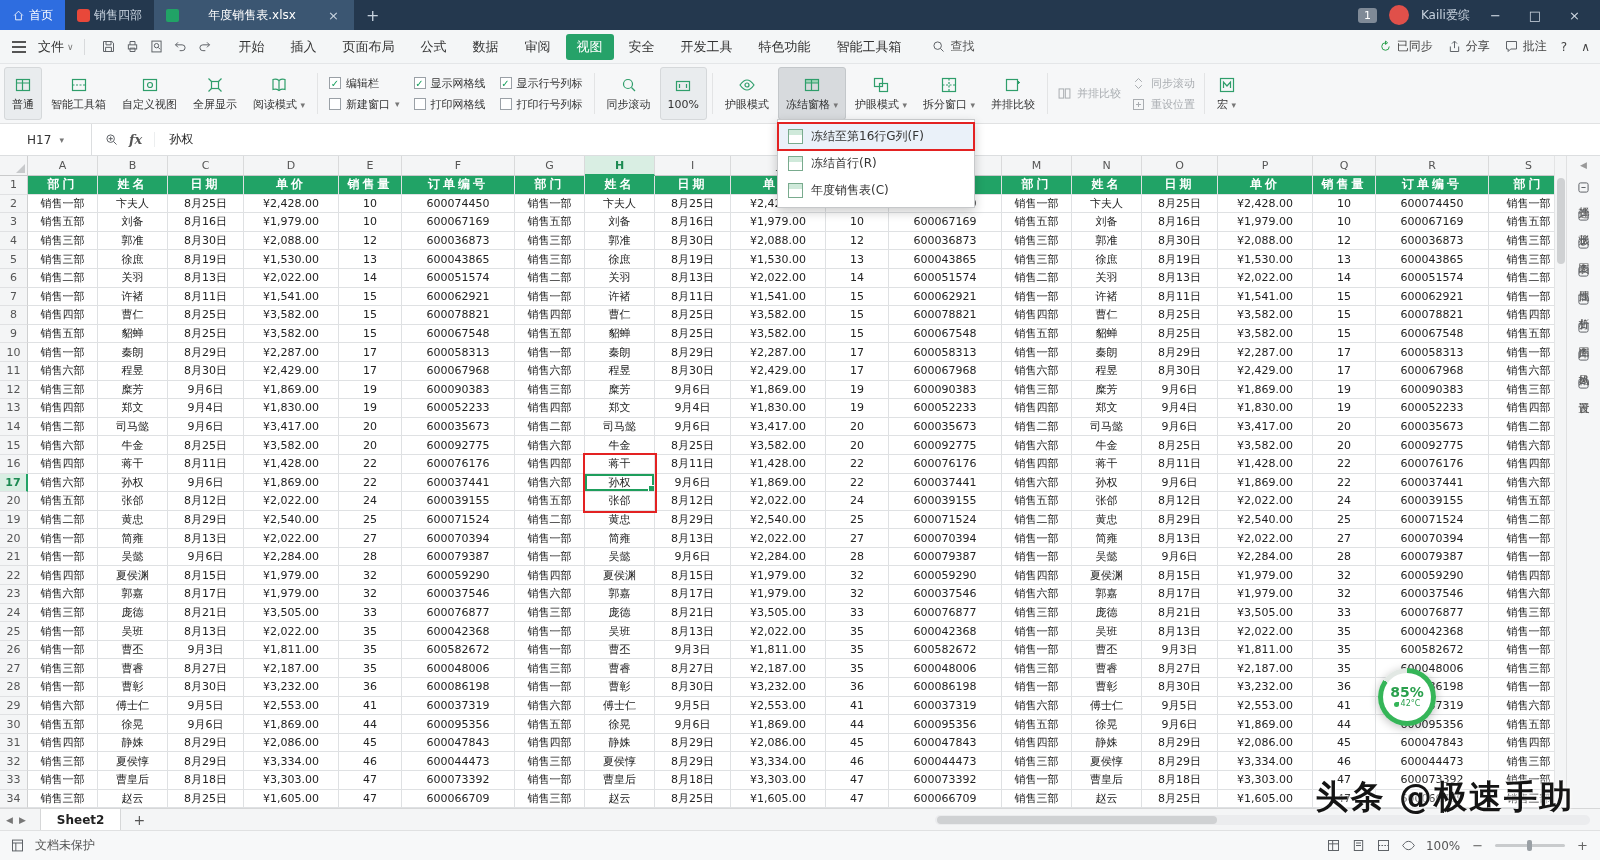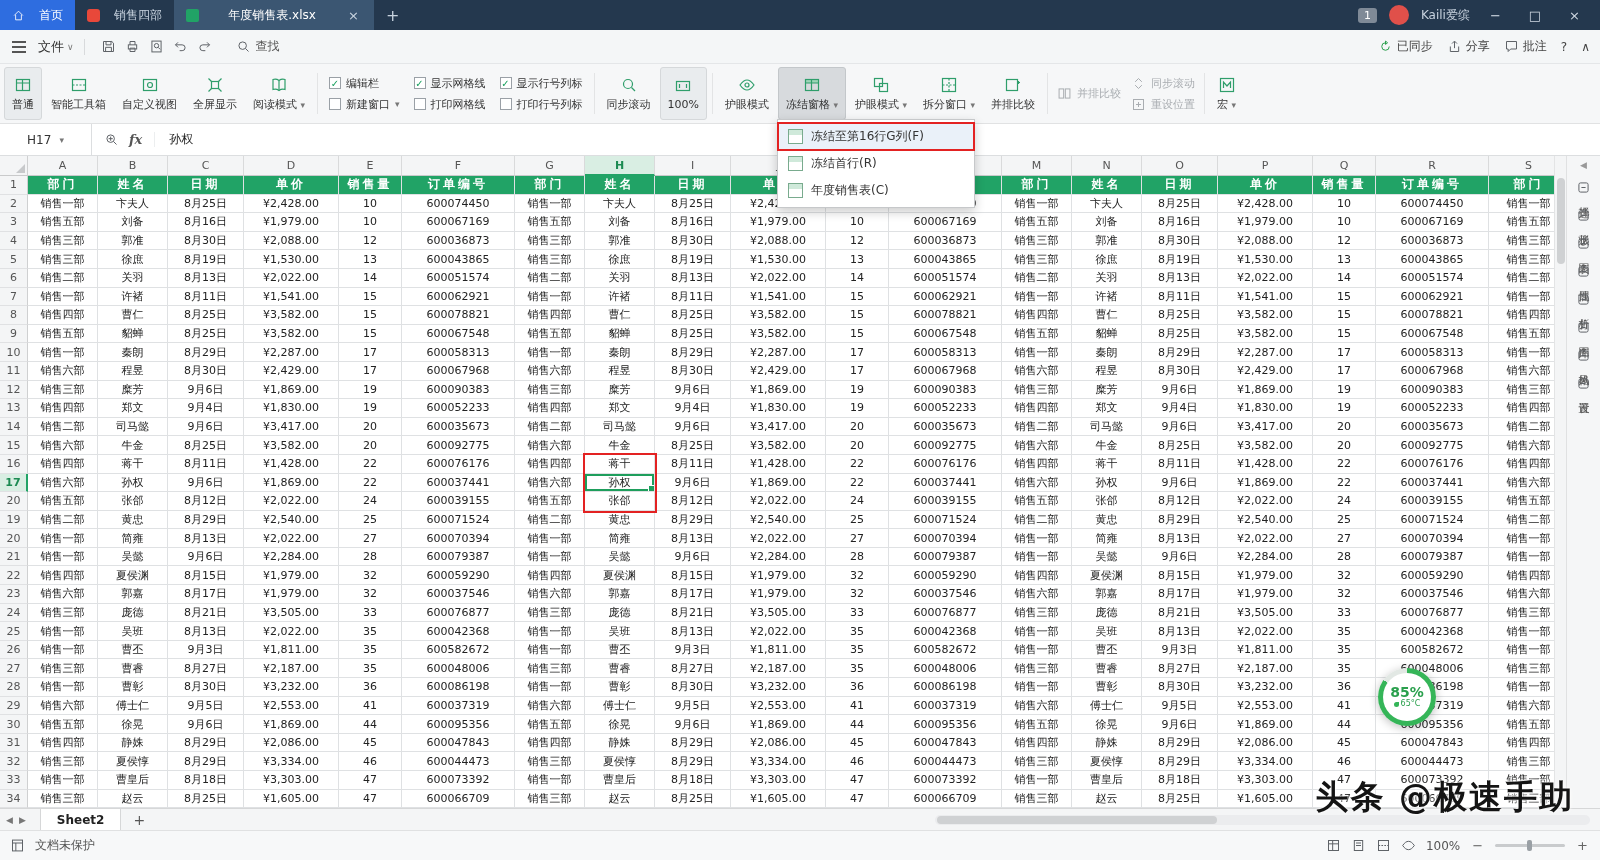--- a/index.html
+++ b/index.html
@@ -1,21 +1,21 @@
 <!DOCTYPE html>
 <html><head>
 <meta charset="utf-8">
 <style>
 *{margin:0;padding:0;box-sizing:border-box}
 html,body{width:1600px;height:860px}
 body{font-family:"DejaVu Sans","Liberation Sans",sans-serif;font-size:12px;color:#333;background:#fff;overflow:hidden;position:relative}
 
 
 .titlebar{height:30px;background:#24384e;display:flex;align-items:stretch;color:#c7d2de;font-size:12px}
-.tb-tab{display:flex;align-items:center;gap:14px;padding:0 12px;white-space:nowrap}
+.tb-tab{display:flex;align-items:center;gap:4px;padding:0 12px;white-space:nowrap}
 .tab-home{background:#2e6de0;color:#fff}
 .docer-ic{width:13px;height:13px;border-radius:3px;background:#e8483a;display:inline-block}
 .sheet-ic{width:13px;height:13px;border-radius:2px;background:#21a366;display:inline-block}
 .tab-doc{background:#3b5672;color:#fff;min-width:200px;justify-content:space-between}
 .tab-doc .x{color:#c9d4e0;font-size:13px;padding:0 3px;cursor:pointer}
 .tb-plus{display:flex;align-items:center;padding:0 12px;color:#c7d2de;font-size:16px}
 .tb-right{margin-left:auto;display:flex;align-items:center;gap:12px;padding-right:12px}
 .tb-badge{background:#7f8a97;color:#fff;border-radius:3px;padding:1px 6px;font-size:11px}
 .avatar{width:20px;height:20px;border-radius:50%;background:#e0504a;display:inline-block}
 .winbtn{font-size:13px;color:#cfd8e2;padding:0 8px}
@@ -169,20 +169,33 @@
       </svg>
     <svg class="sic" viewBox="0 0 18 18">
         <path d="M6 4L3 7l3 3"></path>
         <path d="M3 7h8a3.5 3.5 0 0 1 0 7H8"></path>
       </svg>
     <svg class="sic" viewBox="0 0 18 18">
         <path d="M12 4l3 3-3 3"></path>
         <path d="M15 7H7a3.5 3.5 0 0 0 0 7h3"></path>
       </svg>
   </span>
+  <div class="menu-items" id="menuItems">
+      <span class="mitem">开始</span>
+      <span class="mitem">插入</span>
+      <span class="mitem">页面布局</span>
+      <span class="mitem">公式</span>
+      <span class="mitem">数据</span>
+      <span class="mitem">审阅</span>
+      <span class="mitem active">视图</span>
+      <span class="mitem">安全</span>
+      <span class="mitem">开发工具</span>
+      <span class="mitem">特色功能</span>
+      <span class="mitem">智能工具箱</span>
+    </div>
   <span class="msearch">
     <svg class="sic" viewBox="0 0 18 18">
         <circle cx="8" cy="8" r="4.5"></circle>
         <path d="M11.5 11.5L15 15"></path>
       </svg>
     <span>查找</span>
   </span>
   <div class="mb-right">
     <span class="grp">
       <svg class="sic" style="stroke:#2aa04d" viewBox="0 0 18 18">
@@ -1272,16 +1285,16 @@
     <span class="zbtn">+</span>
   </div>
 </div>
 
 <div class="watermark">头条 @极速手助</div>
 <div class="w85">
   <div class="inner">
     <span class="pct">85%</span>
     <span class="tmp">
         <span class="leafdot"></span>
-        <span>65°C</span>
+        <span>42°C</span>
       </span>
   </div>
 </div>
 
 </body></html>

